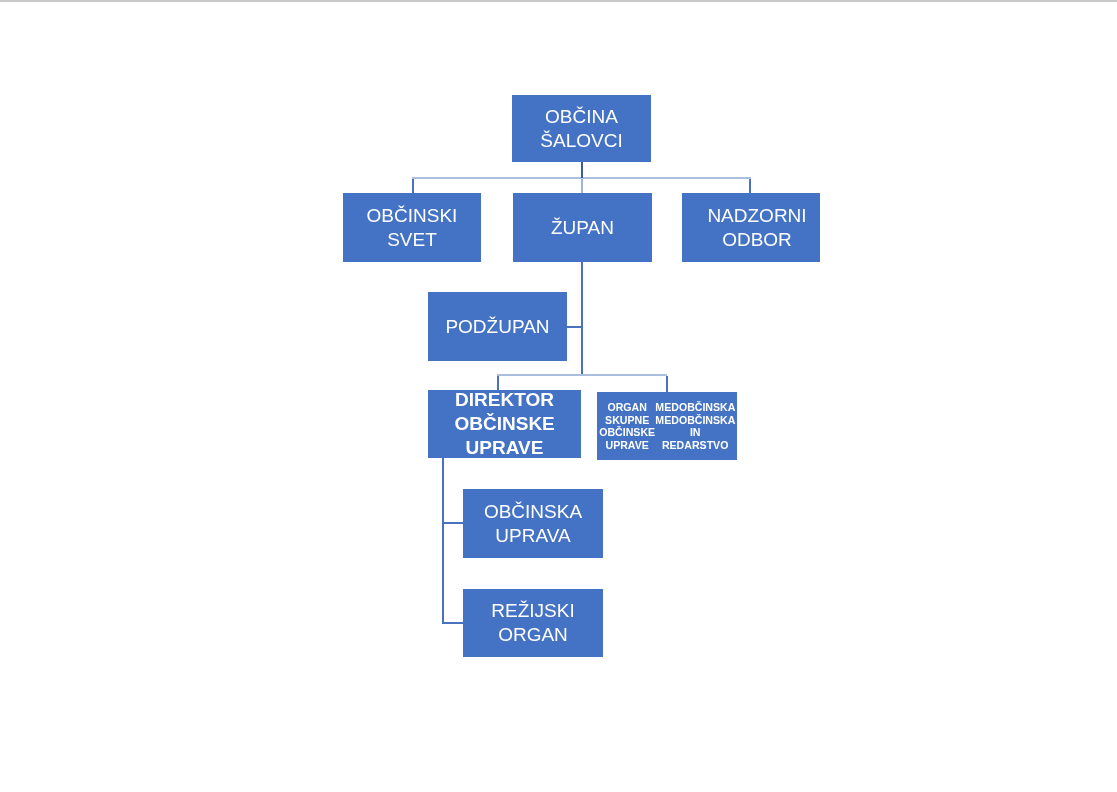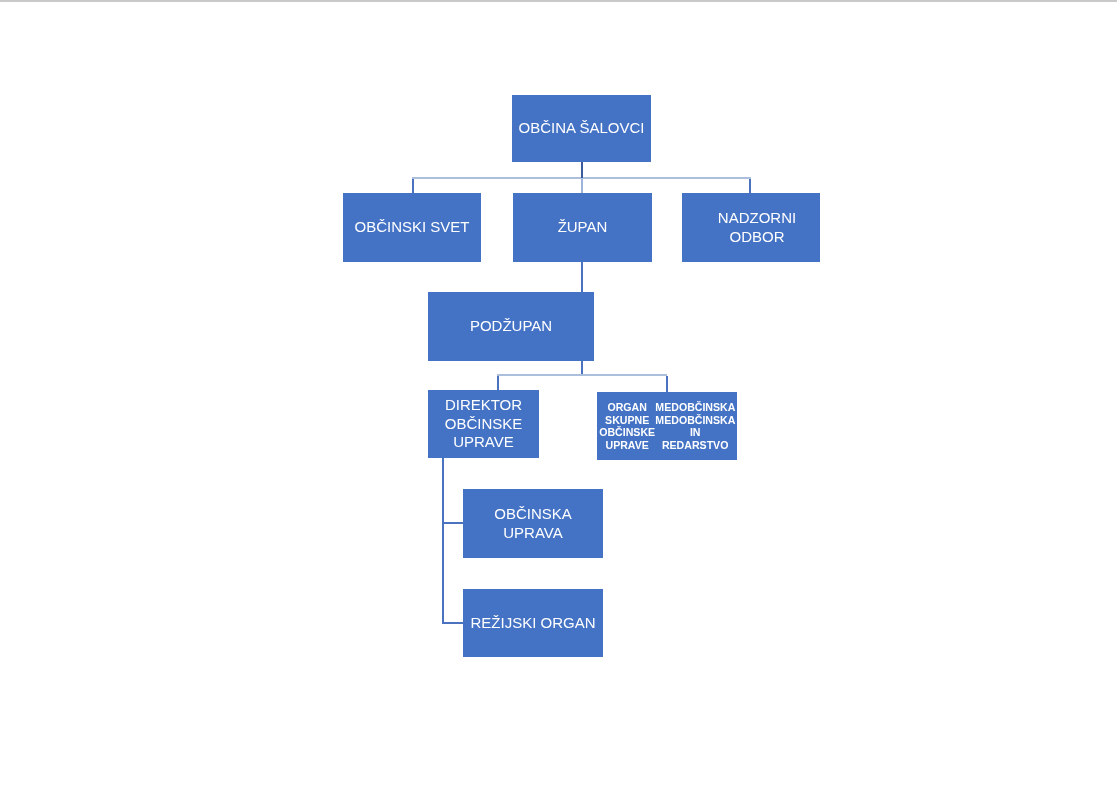--- a/index.html
+++ b/index.html
@@ -39,21 +39,21 @@
     vertical-align: text-bottom;
   }
   .node {
     position: absolute;
     background: var(--box-fill, #4472c4);
     color: var(--box-text, #ffffff);
     display: flex;
     align-items: center;
     justify-content: center;
     text-align: center;
-    font-size: 15px;
+    font-size: 19px;
     line-height: 1.25;
     box-sizing: border-box;
   }
   .node .inner { display: inline-block; }
   .narrow-100 .inner { max-width: 100px; }
   .narrow-110 .inner { max-width: 112px; }
   .node.small-text {
     font-weight: bold;
     font-size: 10.6px;
     line-height: 1.18;
@@ -104,25 +104,25 @@
   </div>
 
   <div class="node" style="left:513px; top:193px; width:139px; height:69px;">
     <span class="inner">ŽUPAN</span>
   </div>
 
   <div class="node narrow-110" style="left:682px; top:193px; width:138px; height:69px;padding-left:12px;">
     <span class="inner">NADZORNI ODBOR</span>
   </div>
 
-  <div class="node" style="left:428px; top:292px; width:166px; height:69px;">
+  <div class="node" style="left:428px; top:292px; width:139px; height:69px;">
     <span class="inner">PODŽUPAN</span>
   </div>
 
-  <div class="node narrow-100" style="left:428px; top:390px; width:111px; height:68px;">
+  <div class="node narrow-100" style="left:428px; top:390px; width:153px; height:68px;font-weight:bold;">
     <span class="inner">DIREKTOR OBČINSKE UPRAVE</span>
   </div>
 
   <div class="node small-text" style="left:597px; top:392px; width:140px; height:68px;">
     <span class="para">ORGAN SKUPNE OBČINSKE UPRAVE</span>
     <span class="para">MEDOBČINSKA MEDOBČINSKA IN REDARSTVO</span>
   </div>
 
   <div class="node narrow-100" style="left:463px; top:489px; width:140px; height:69px;">
     <span class="inner">OBČINSKA UPRAVA</span>

